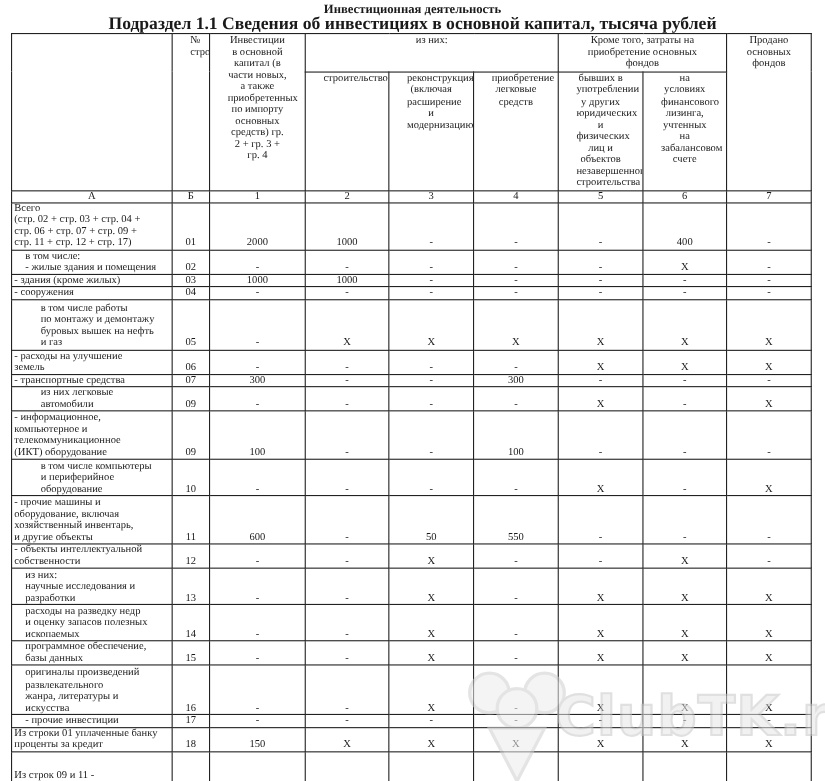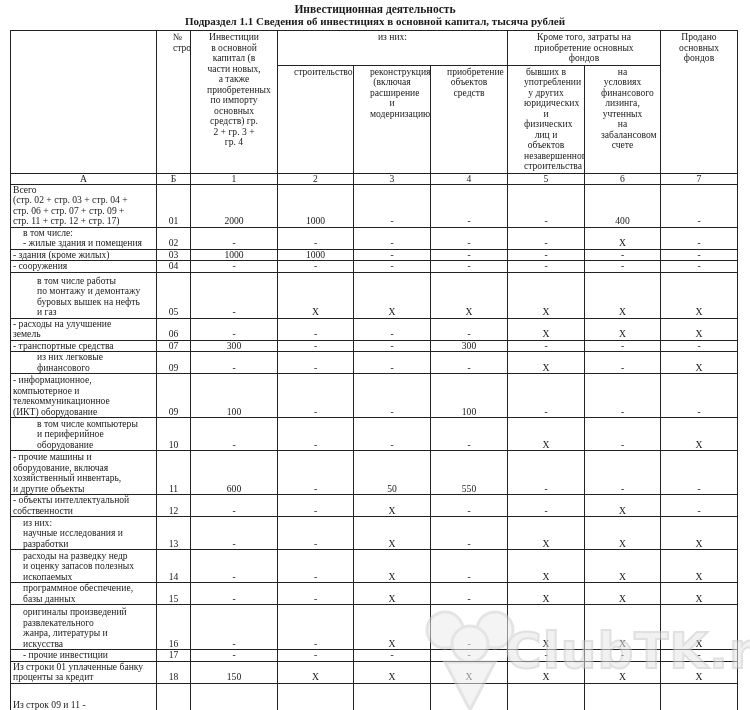--- a/index.html
+++ b/index.html
@@ -5,21 +5,21 @@
   html, body { margin: 0; padding: 0; background: #ffffff; }
   body {
     width: 750px; height: 710px; position: relative; overflow: hidden;
     font-family: "Liberation Serif", "DejaVu Serif", serif; color: #1a1a1a;
   }
   .title {
     position: absolute; left: 0; width: 750px; text-align: center;
     font-weight: bold; font-size: 11.5px; line-height: 13px;
   }
   .t1 { top: 3px; }
-  .t2 { top: 15px; font-size: 11px; }
+  .t2 { top: 15px; font-size: 16px; }
   table.form {
     position: absolute; left: 10px; top: 30px;
     border-collapse: collapse; table-layout: fixed;
     width: 727px;
     font-size: 9.6px; line-height: 10.5px;
   }
   table.form td, table.form th {
     border: 1px solid #222; padding: 0 2px; font-weight: normal;
     vertical-align: bottom; overflow: hidden;
   }
@@ -64,21 +64,21 @@
       <th rowspan="2"></th>
       <th rowspan="2">№ строки</th>
       <th rowspan="2">Инвестиции в основной капитал (в части новых, а также приобретенных по импорту основных средств) гр. 2 + гр. 3 + гр. 4</th>
       <th colspan="3">из них:</th>
       <th colspan="2">Кроме того, затраты на приобретение основных фондов</th>
       <th rowspan="2">Продано основных фондов</th>
     </tr>
     <tr style="height:72px">
       <th>строительство</th>
       <th>реконструкция (включая расширение и модернизацию)</th>
-      <th>приобретение объектов средств</th>
+      <th>приобретение легковые средств</th>
       <th>бывших в употреблении у других юридических и физических лиц и объектов незавершенного строительства</th>
       <th>на условиях финансового лизинга, учтенных на забалансовом счете</th>
     </tr>
     <tr class="lettr">
       <td>А</td>
       <td>Б</td>
       <td>1</td>
       <td>2</td>
       <td>3</td>
       <td>4</td>
@@ -168,21 +168,21 @@
         <td class="val">300</td>
         <td class="val">-</td>
         <td class="val">-</td>
         <td class="val">300</td>
         <td class="val">-</td>
         <td class="val">-</td>
         <td class="val">-</td>
       </tr>
       <tr style="height: 22px;">
         <td class="lbl ind2">из них легковые
-финансового</td>
+автомобили</td>
         <td class="num">09</td>
         <td class="val">-</td>
         <td class="val">-</td>
         <td class="val">-</td>
         <td class="val">-</td>
         <td class="val">X</td>
         <td class="val">-</td>
         <td class="val">X</td>
       </tr>
       <tr style="height: 44px;">

